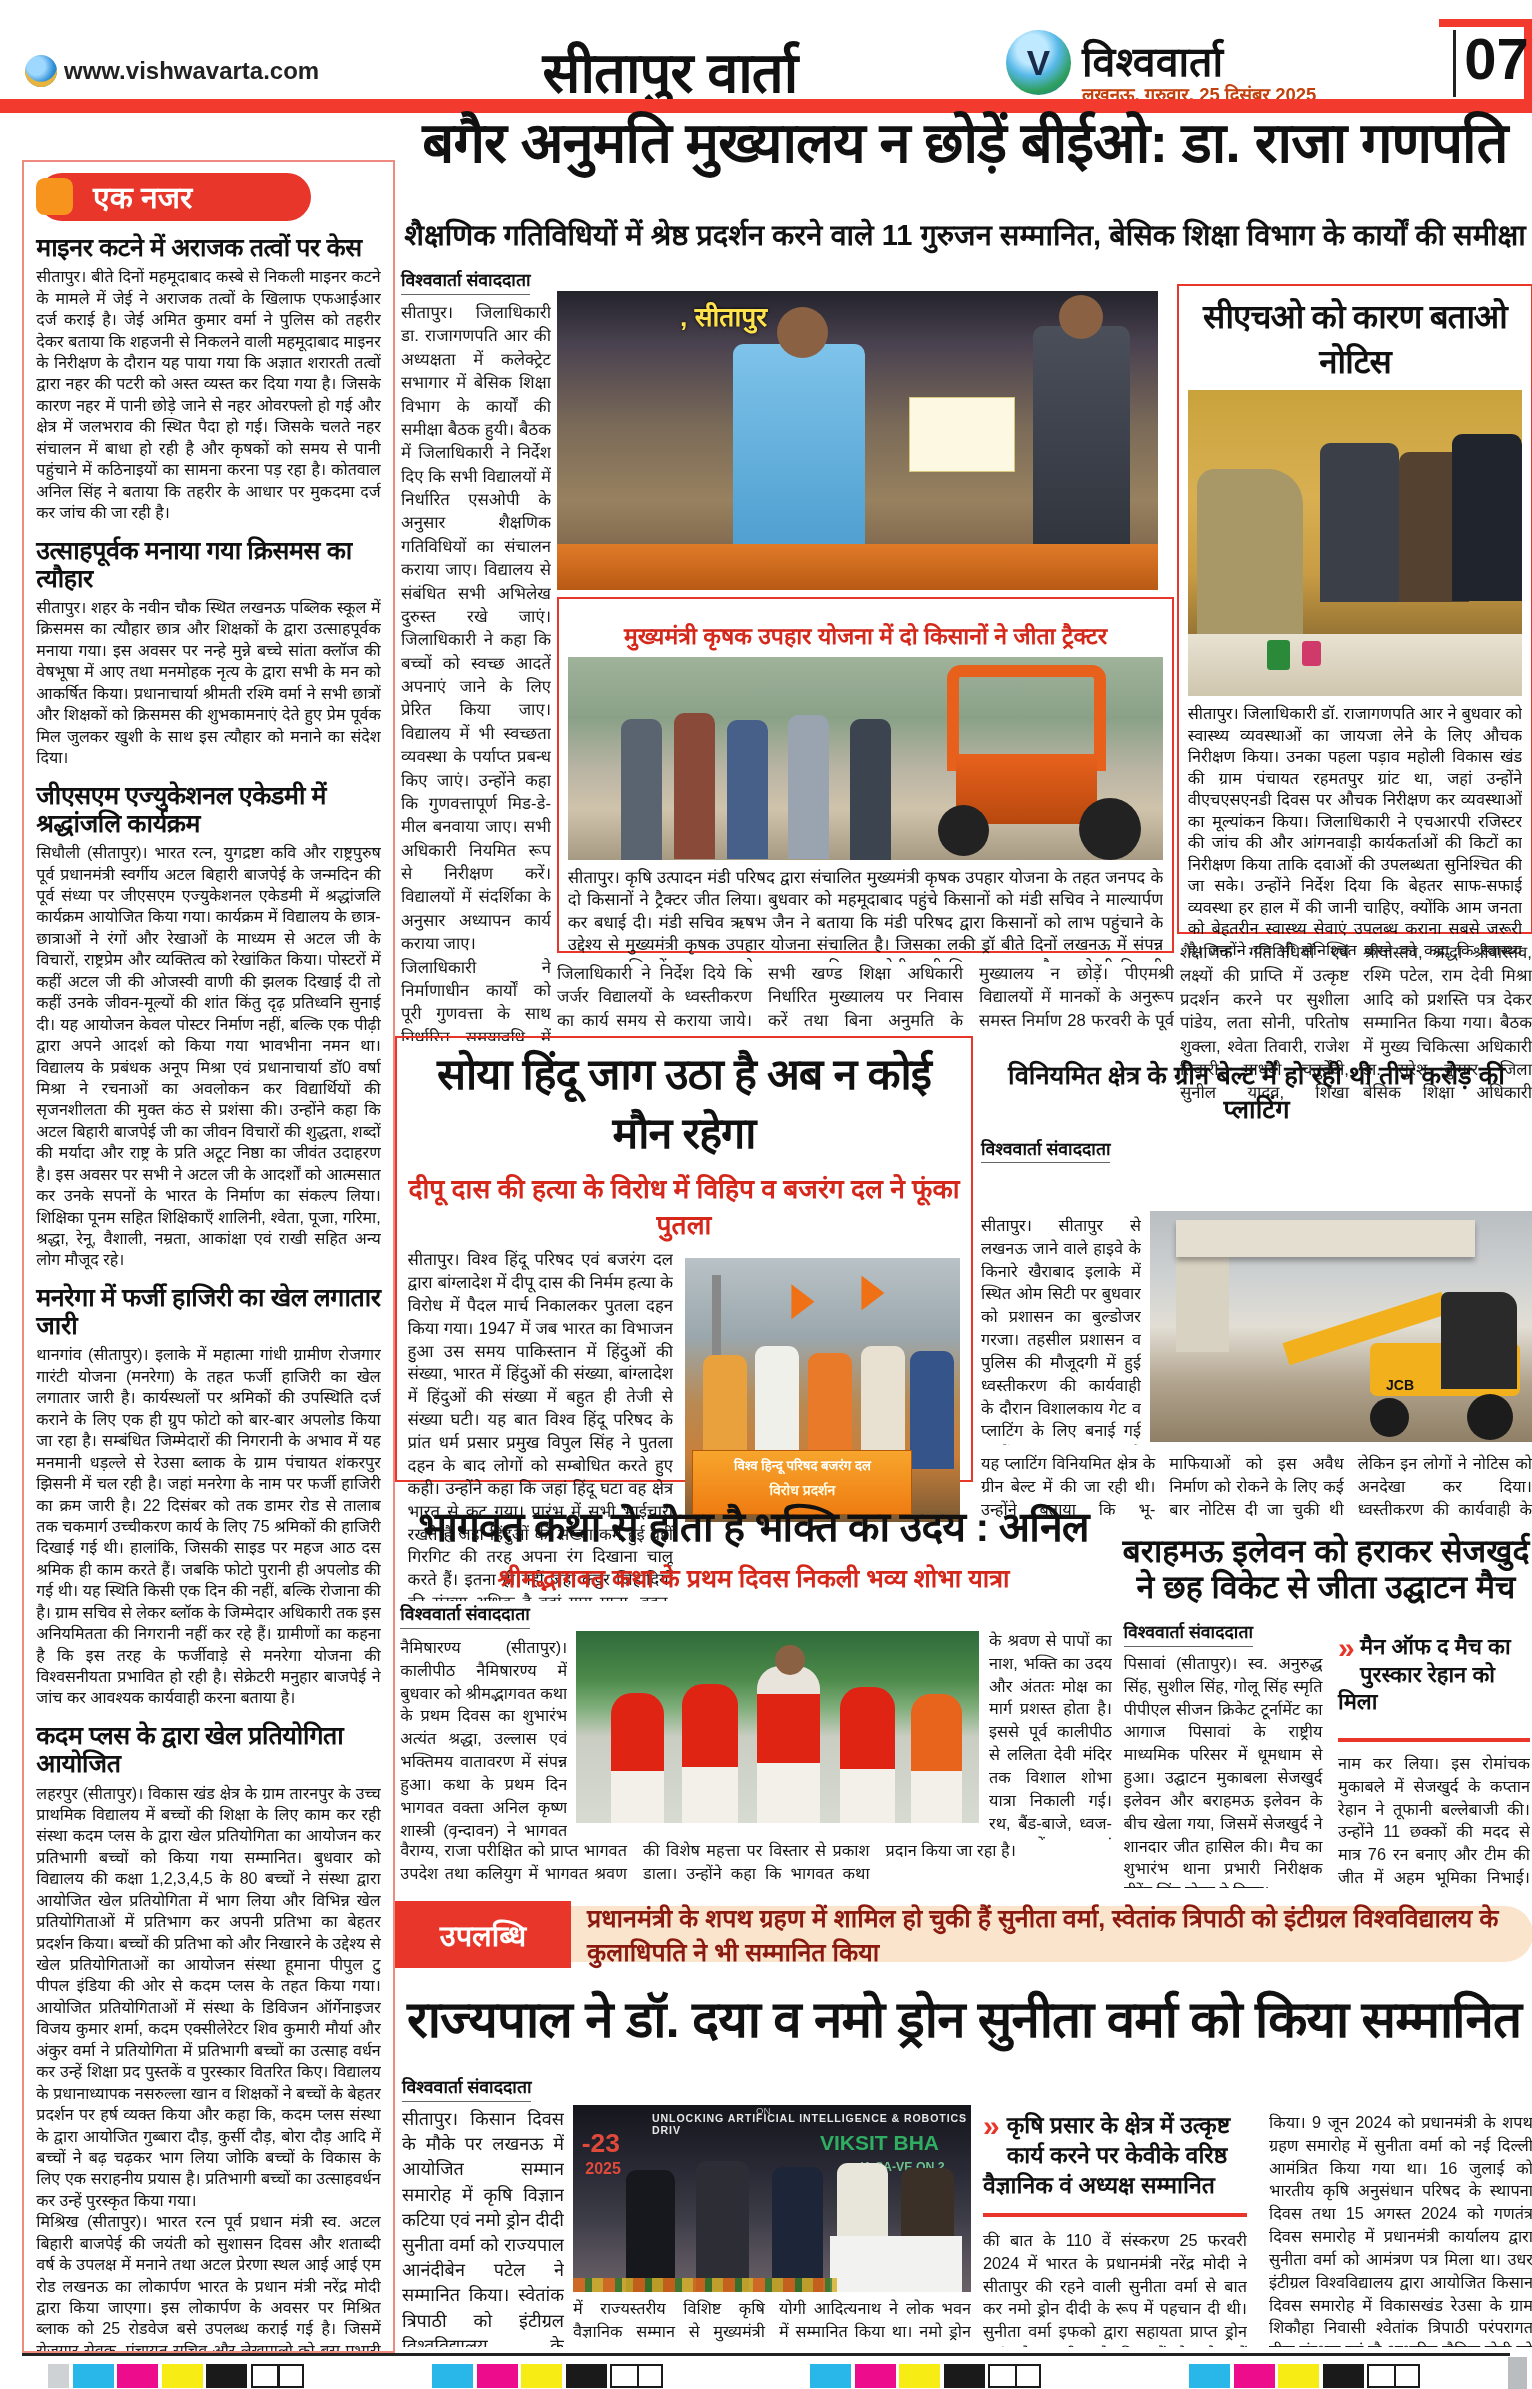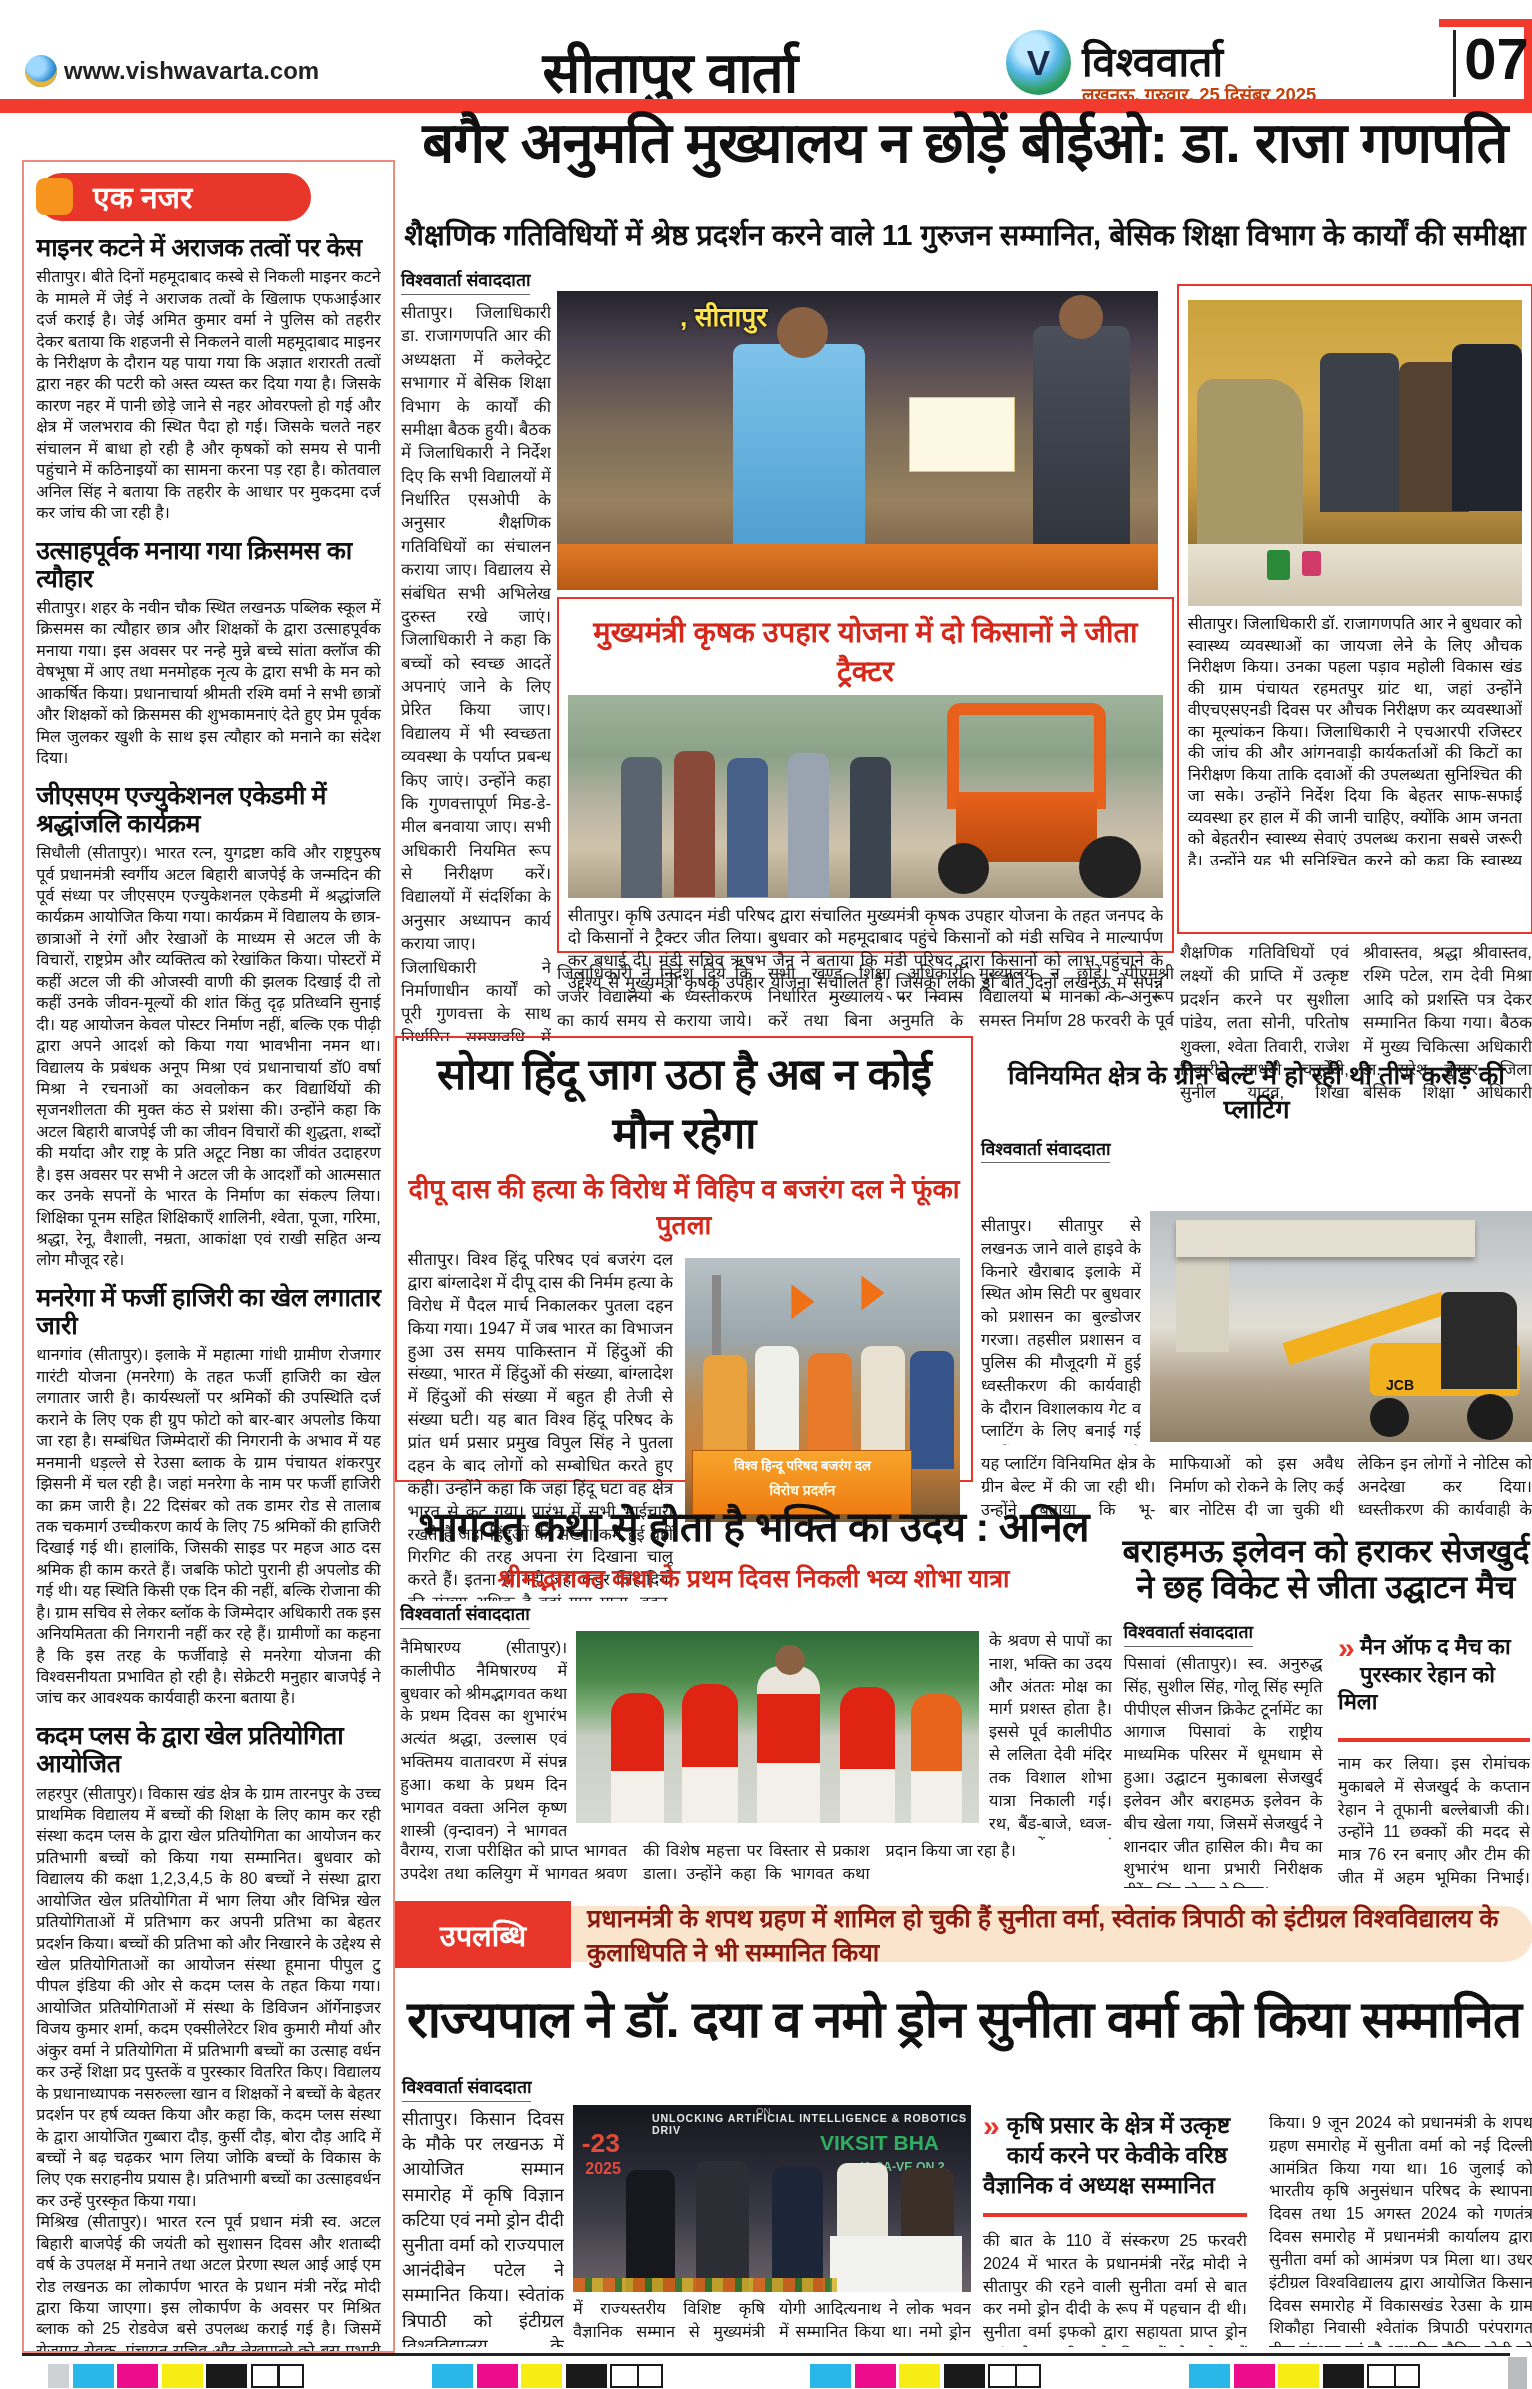--- a/index.html
+++ b/index.html
@@ -31,21 +31,21 @@
 
   
   #lead-headline { left:398px; top:114px; width:1134px; font-size:56px; font-weight:800; text-align:center; letter-spacing:-0.9px; line-height:1.05; }
   #lead-subheadline { left:398px; top:214px; width:1134px; font-size:29px; font-weight:700; text-align:center; }
   #lead-byline { left:401px; top:267px; }
   #lead-col1 { left:401px; top:301px; width:150px; height:740px; }
   #lead-photo { left:557px; top:291px; width:601px; height:299px;
      background:linear-gradient(180deg,#23232b 0%,#4a4250 18%,#7a6a58 45%,#97815f 70%,#6e5640 100%); }
   #lead-photo-overlay { position:absolute; left:123px; top:7px; color:#ffe34d; font-size:26.4px; font-weight:800; text-shadow:0 0 3.5px #000; }
   #tractor-box { left:557px; top:597px; width:617px; height:356px; border:2.6px solid #e8372a; padding:5.3px 8.8px; }
-  #tractor-headline { font-size:29px; font-weight:800; text-align:center; margin-top:7px; }
+  #tractor-headline { font-size:23px; font-weight:800; text-align:center; margin-top:15px; }
   #tractor-photo { width:100%; height:203px; margin-top:5.3px;
      background:linear-gradient(180deg,#9fb29a 0%,#8aa188 30%,#b9b4a4 55%,#cfc3ab 75%,#a79a82 100%); }
   #tractor-caption { font-size:16.7px; line-height:1.35; margin-top:7px; height:95px; overflow:hidden; }
   #cho-box { left:1177px; top:284px; width:356px; height:650px; border:2.6px solid #e8372a; padding:7px 8.8px; }
   #cho-headline { font-size:33px; font-weight:800; text-align:center; letter-spacing:-0.9px; }
   #cho-subheadline { font-size:21px; font-weight:700; text-align:center; margin-top:3.5px; }
   #cho-photo { width:100%; height:306px; margin-top:7px;
      background:linear-gradient(180deg,#caa23c 0%,#d8b052 35%,#c89c44 60%,#8a6a30 85%,#5a4420 100%); }
   #cho-body { font-size:16.3px; line-height:1.32; margin-top:7px; height:252px; overflow:hidden; }
   #lead-cont { left:557px; top:962px; width:617px; height:79px; column-count:3; column-gap:16px; }
@@ -222,20 +222,21 @@
     <span class="ph-person" style="left:53px;top:62px;width:41px;height:141px;background:#5a6470;"></span>
     <span class="ph-person" style="left:106px;top:56px;width:41px;height:146px;background:#8a4a3a;"></span>
     <span class="ph-person" style="left:159px;top:63px;width:41px;height:139px;background:#46608a;"></span>
     <span class="ph-person" style="left:220px;top:58px;width:41px;height:144px;background:#9aa4b0;"></span>
     <span class="ph-person" style="left:282px;top:62px;width:41px;height:141px;background:#3c4450;"></span>
   </div>
   <div id="tractor-caption" class="just">सीतापुर। कृषि उत्पादन मंडी परिषद द्वारा संचालित मुख्यमंत्री कृषक उपहार योजना के तहत जनपद के दो किसानों ने ट्रैक्टर जीत लिया। बुधवार को महमूदाबाद पहुंचे किसानों को मंडी सचिव ने माल्यार्पण कर बधाई दी। मंडी सचिव ऋषभ जैन ने बताया कि मंडी परिषद द्वारा किसानों को लाभ पहुंचाने के उद्देश्य से मुख्यमंत्री कृषक उपहार योजना संचालित है। जिसका लकी ड्रॉ बीते दिनों लखनऊ में संपन्न हुआ था। जिसमें महमूदाबाद के नयापुरवा की भग्गा देवी पत्नी शिव नारायण और पचदेवरी निवासी राजकुमार पुत्र स्वामी दयाल ने ट्रैक्टर हासिल किया। लाभार्थी किसानों को मुख्यमंत्री द्वारा सम्मानित किया गया था। बुधवार को महमूदाबाद पहुंचे विजेता किसानों का मंडी सचिव ने कर्मचारियों के साथ मिलकर माल्यार्पण किया और बधाई दी।</div>
 </div>
 
 <div class="abs" id="cho-box">
+  <div id="cho-headline">सीएचओ को कारण बताओ नोटिस</div>
   <div id="cho-photo" class="photo">
     <span class="ph-person" style="left:8.8px;top:79px;width:106px;height:176px;background:#a89868;border-radius:17.6px 35px 0 0;"></span>
     <span class="ph-person" style="left:132px;top:53px;width:79px;height:159px;background:#3a3f48;"></span>
     <span class="ph-person" style="left:211px;top:62px;width:70px;height:150px;background:#55412f;"></span>
     <span class="ph-person" style="left:264px;top:44px;width:70px;height:167px;background:#20242c;"></span>
     <span style="position:absolute;left:0;bottom:0;width:100%;height:62px;background:linear-gradient(180deg,#e8e2d2,#cfc6ae);"></span>
     <span style="position:absolute;left:79px;bottom:26.4px;width:23px;height:30px;background:#2a8a3a;border-radius:3.5px;"></span>
     <span style="position:absolute;left:114px;bottom:30px;width:19.4px;height:25px;background:#d03a6a;border-radius:3.5px;"></span>
   </div>
   <div id="cho-body" class="just">सीतापुर। जिलाधिकारी डॉ. राजागणपति आर ने बुधवार को स्वास्थ्य व्यवस्थाओं का जायजा लेने के लिए औचक निरीक्षण किया। उनका पहला पड़ाव महोली विकास खंड की ग्राम पंचायत रहमतपुर ग्रांट था, जहां उन्होंने वीएचएसएनडी दिवस पर औचक निरीक्षण कर व्यवस्थाओं का मूल्यांकन किया। जिलाधिकारी ने एचआरपी रजिस्टर की जांच की और आंगनवाड़ी कार्यकर्ताओं की किटों का निरीक्षण किया ताकि दवाओं की उपलब्धता सुनिश्चित की जा सके। उन्होंने निर्देश दिया कि बेहतर साफ-सफाई व्यवस्था हर हाल में की जानी चाहिए, क्योंकि आम जनता को बेहतरीन स्वास्थ्य सेवाएं उपलब्ध कराना सबसे जरूरी है। उन्होंने यह भी सुनिश्चित करने को कहा कि स्वास्थ्य किटों की उपलब्धता कभी कम न हो। इसके बाद जिलाधिकारी सीधे सीएचसी महोली के अंतर्गत आने वाले आयुष्मान आरोग्य मंदिर, इन्दरौली पहुंचे। यहां भी उन्होंने रजिस्टरों की बारीकी से जांच की। निरीक्षण के दौरान उन्हें स्वास्थ्य व्यवस्थाओं में कुछ खामियां मिलीं। इन कमियों को गंभीरता से लेते हुए जिलाधिकारी ने तुरंत मुख्य चिकित्सा अधिकारी डॉ. सुरेश कुमार को निर्देश दिया कि सीएचओ ज्ञानवती वर्मा को कारण बताओ नोटिस जारी किया जाए। जिलाधिकारी के इस रुख ने स्पष्ट कर दिया कि स्वास्थ्य सेवाओं में किसी भी तरह की लापरवाही बर्दाश्त नहीं की जाएगी। निरीक्षण के दौरान मुख्य चिकित्सा अधिकारी सहित अन्य अधिकारी मौजूद रहे।</div>

